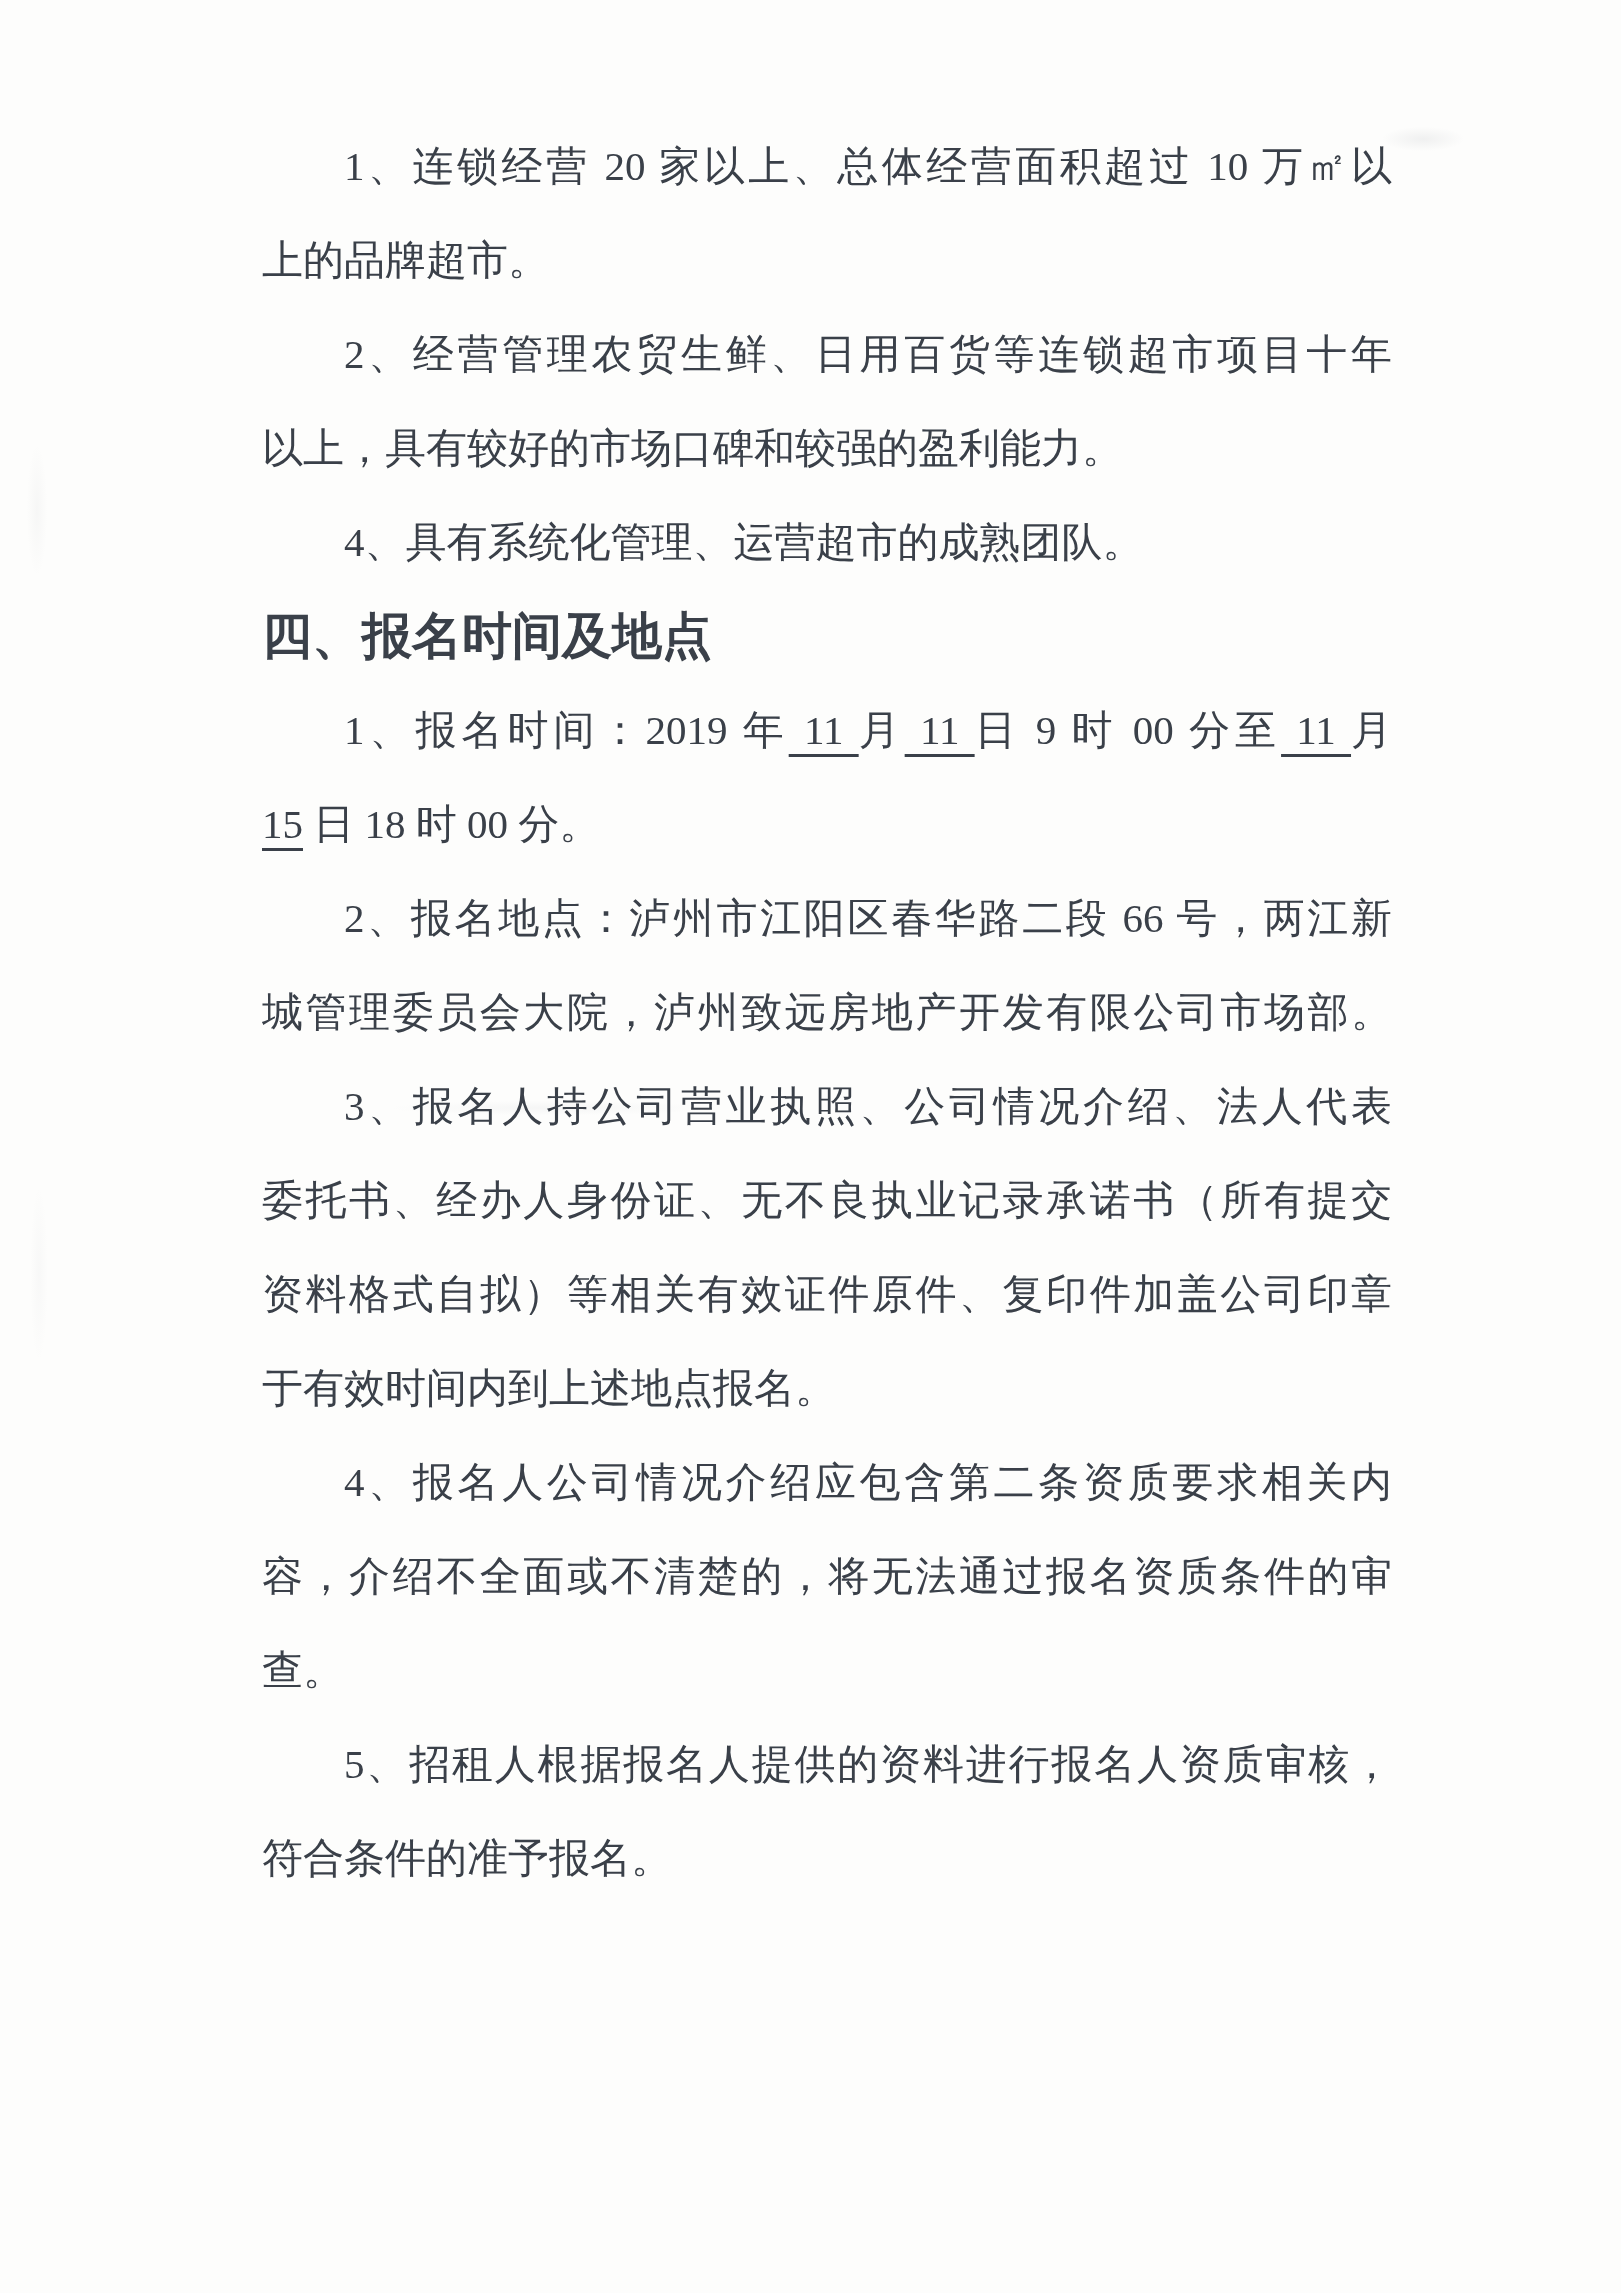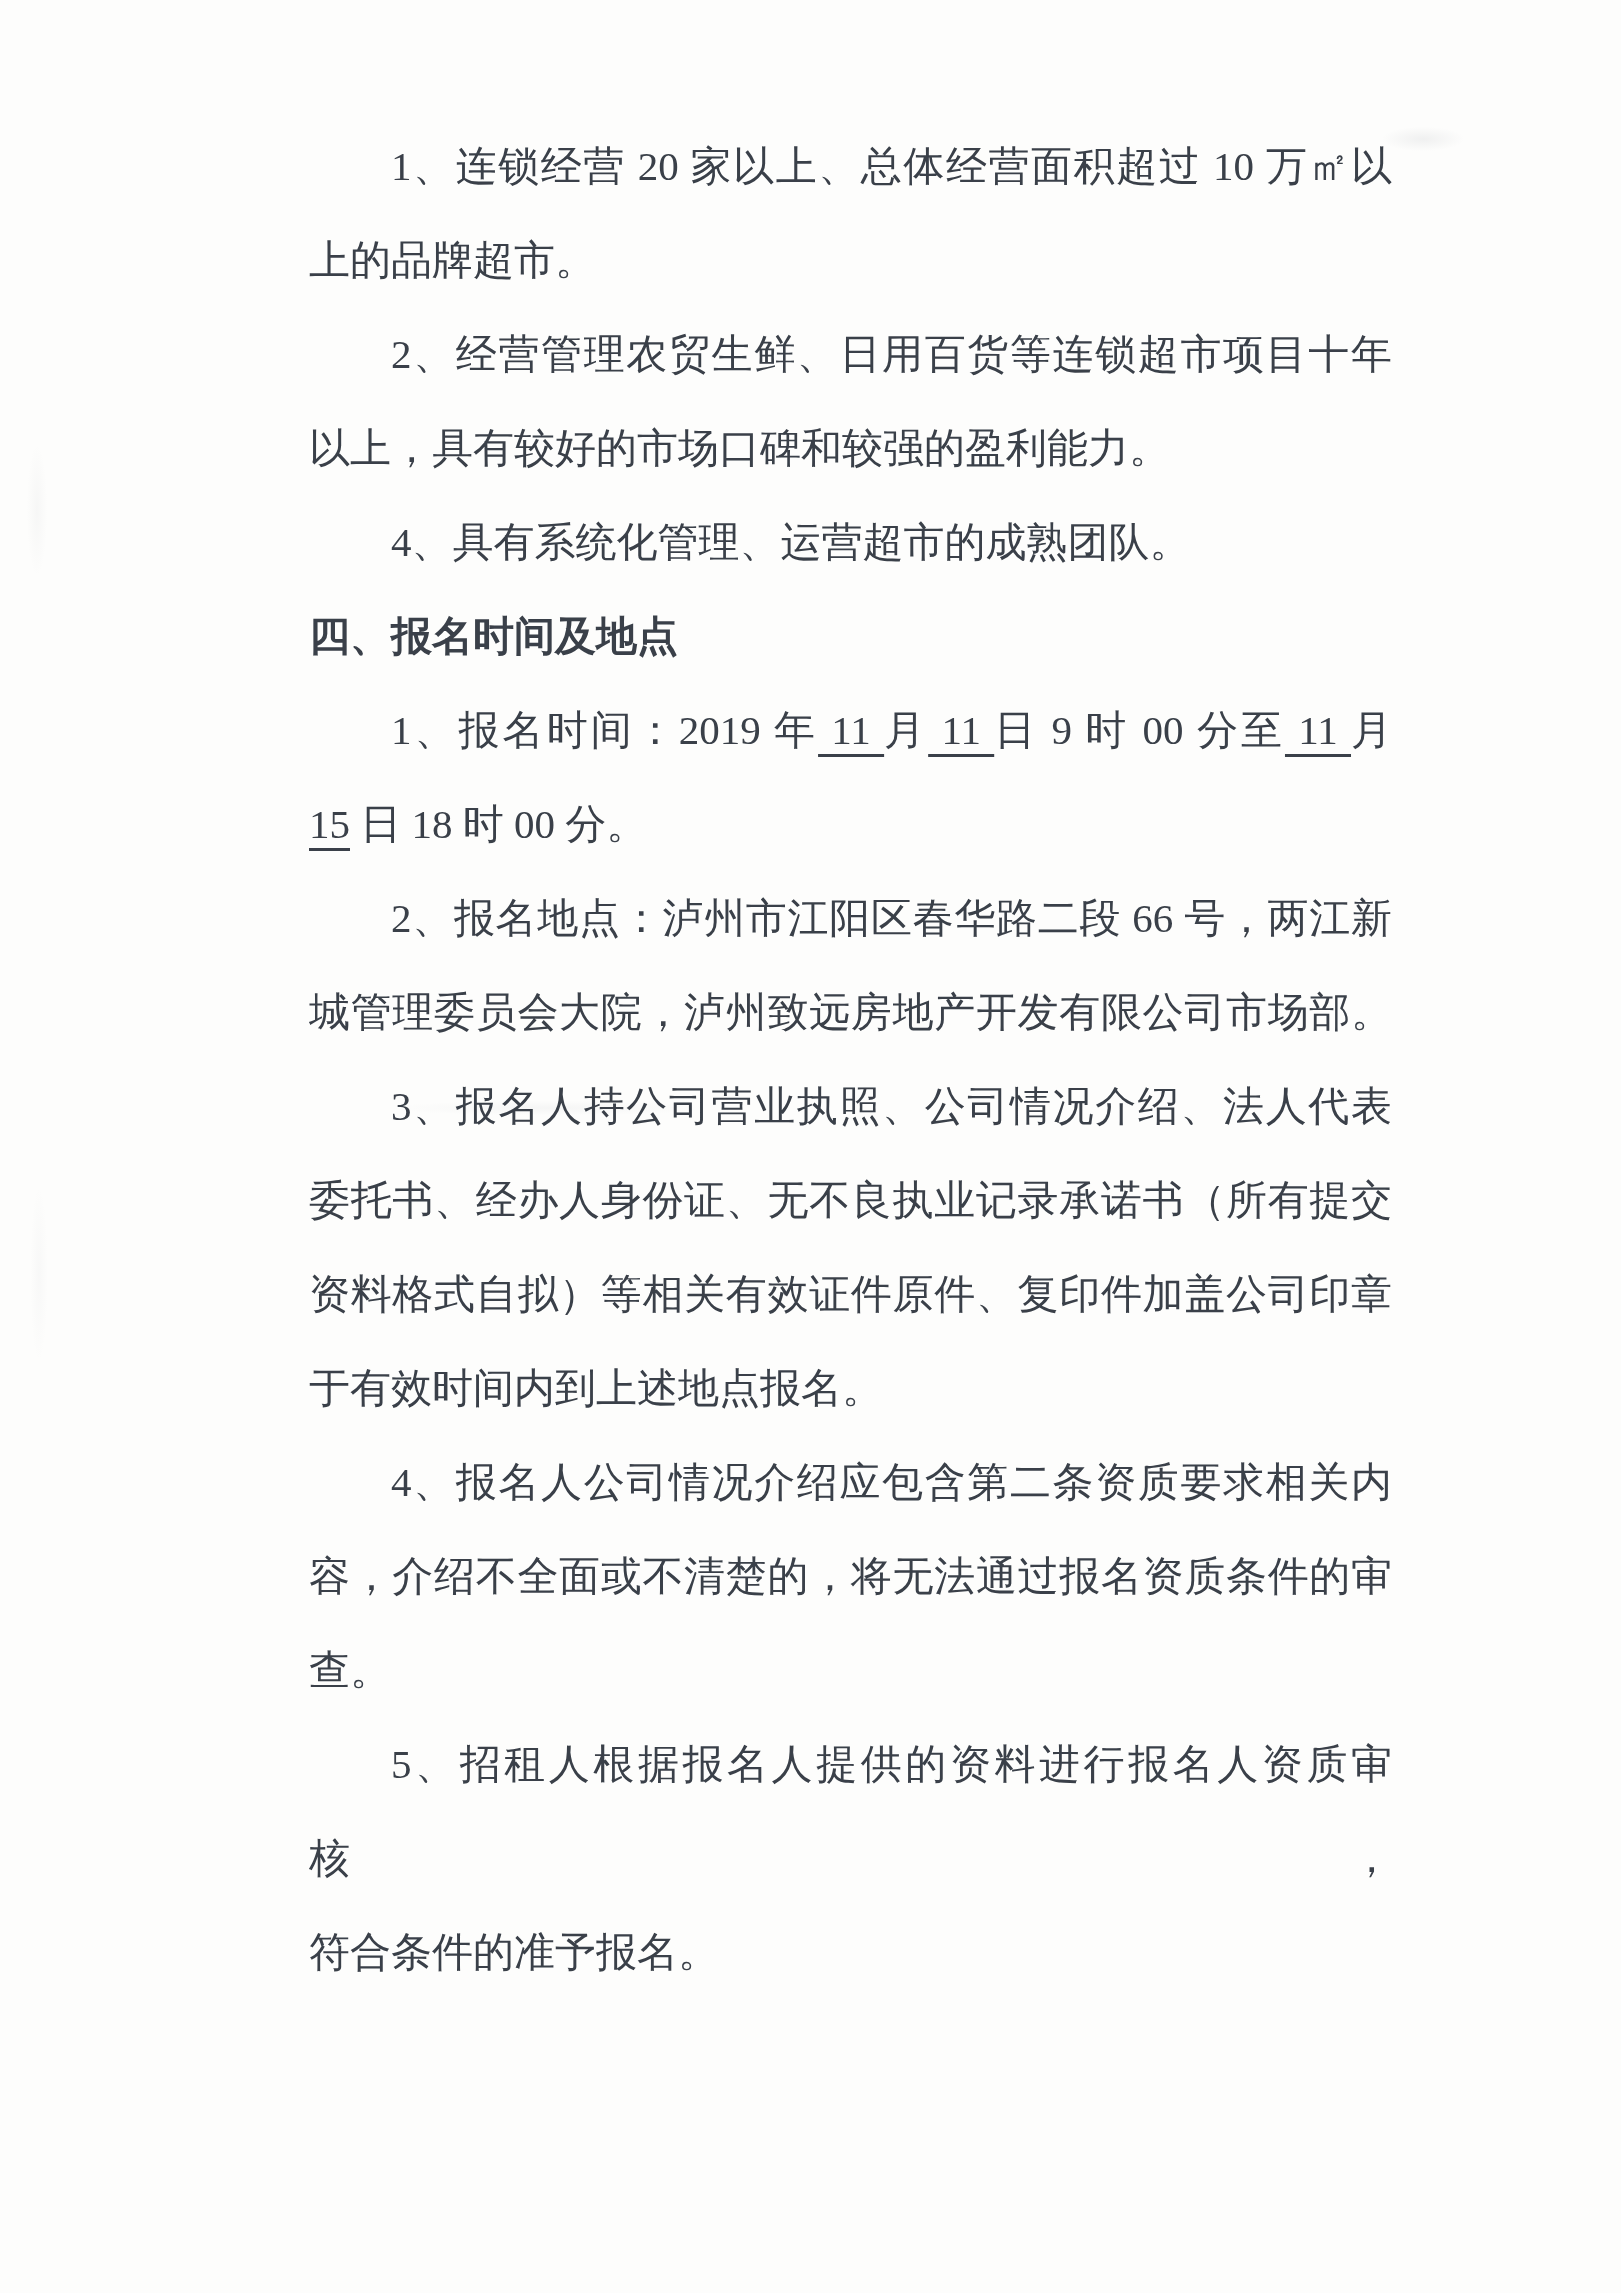--- a/index.html
+++ b/index.html
@@ -30,34 +30,33 @@
     top: 119px;
     width: 1130px;
     font-family: "Liberation Serif", "DejaVu Serif", serif;
     font-size: 41px;
     line-height: 94px;
     color: #3a4049;
   }
   .line {
     white-space: pre-wrap;
     text-align: left;
-    margin-left: 47px;
   }
   .line.first {
     text-indent: 82px;
   }
   .line.full {
     text-align: justify;
     text-align-last: justify;
     text-justify: inter-character;
   }
   .line.heading {
     font-family: Liberation Serif, serif;
     font-weight: 700;
-    font-size: 41px;
+    font-size: 50px;
   }
   .u {
     text-decoration: underline;
     text-decoration-thickness: 2.9px;
     text-underline-offset: 9.8px;
   }
 </style>
 </head>
 <body>
 

